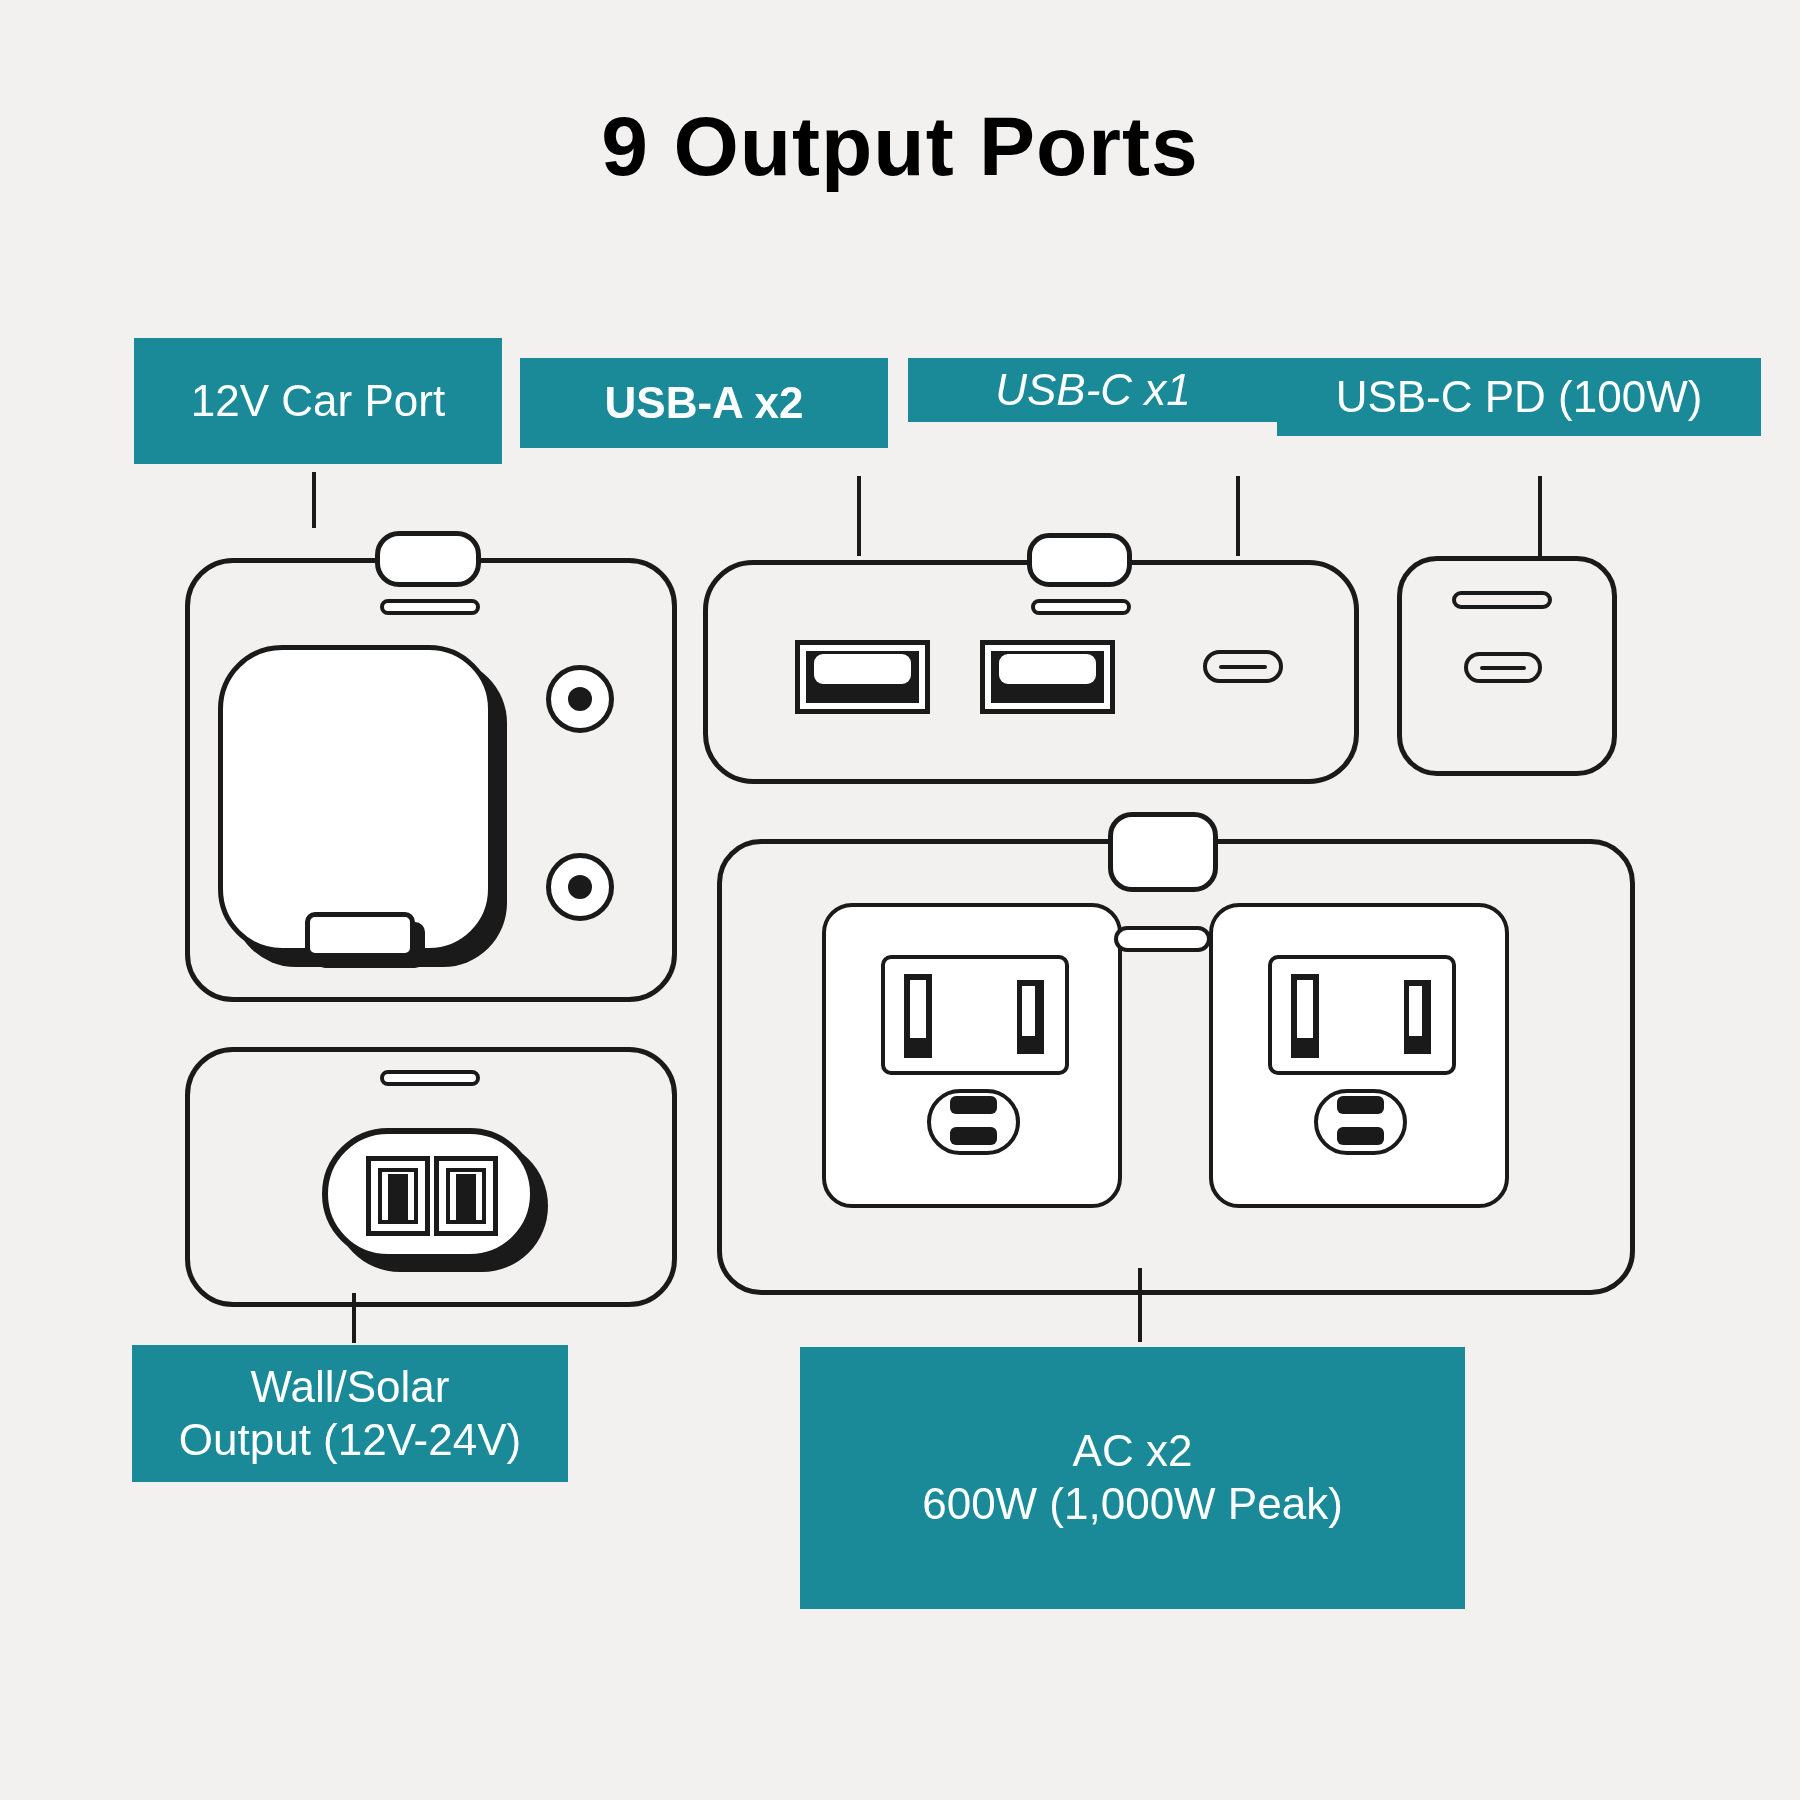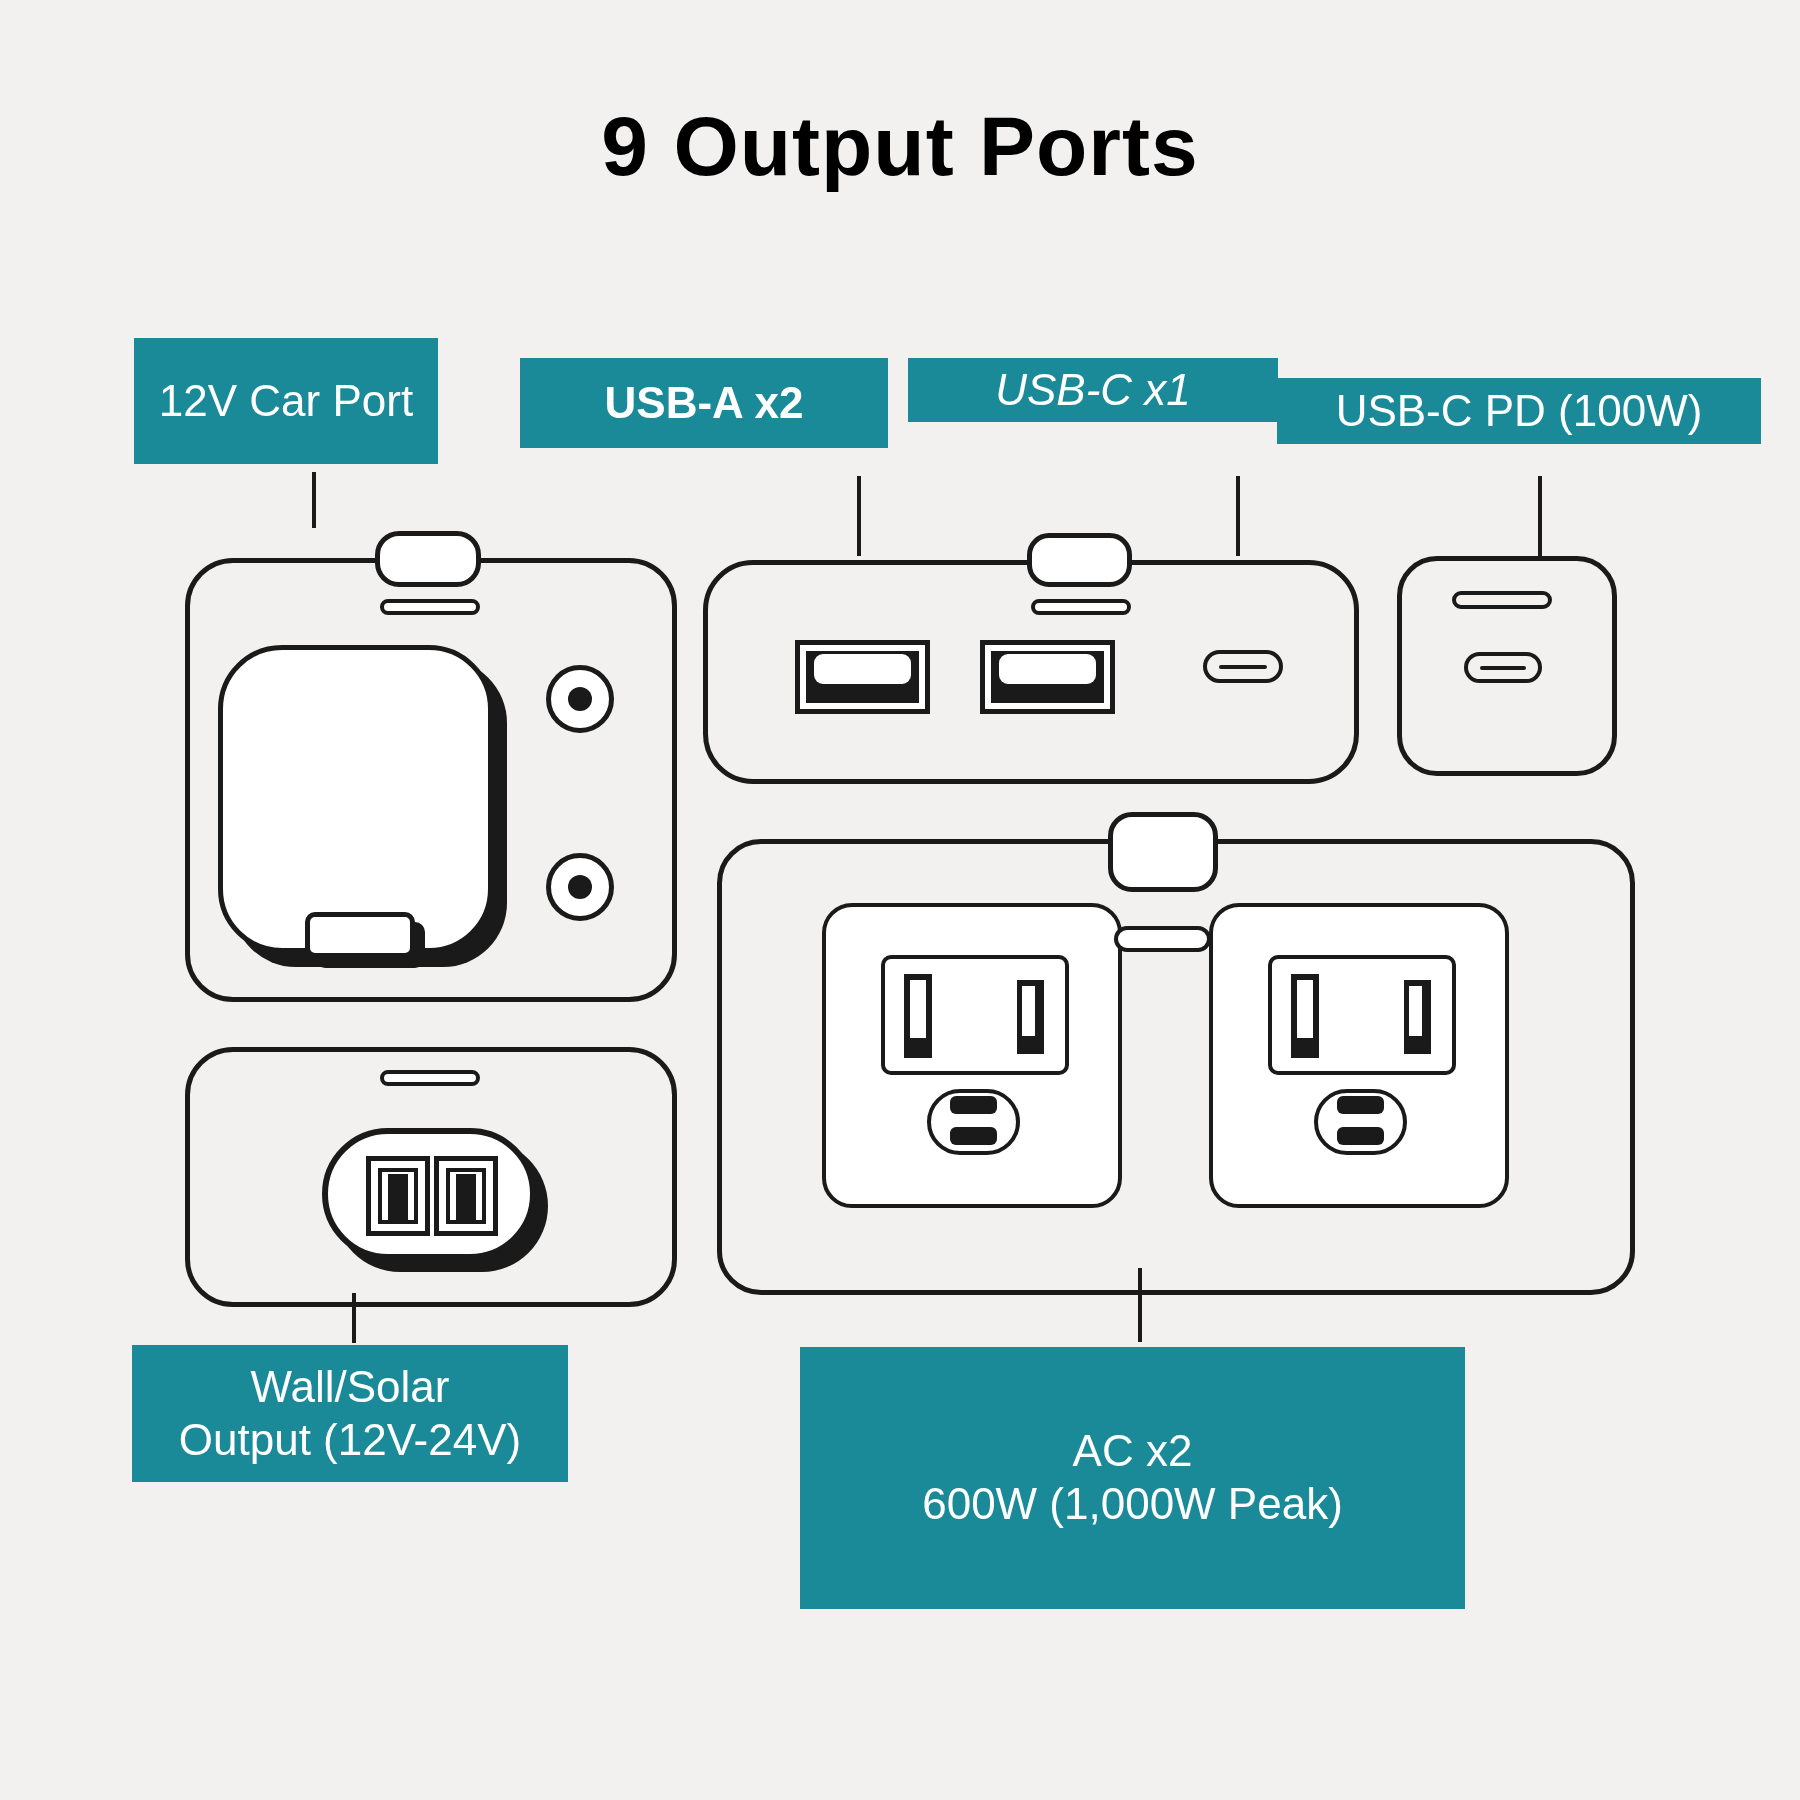--- a/index.html
+++ b/index.html
@@ -79,30 +79,30 @@
   .insq .nest { position:absolute; left:7px; top:7px; right:7px; bottom:7px; border:4px solid #1a1a1a; }
   .insq .bar { position:absolute; left:17px; top:13px; width:20px; height:46px; background:#1a1a1a; }
 </style>
 </head>
 <body>
 
 <div class="stage">
 
   <div class="title">9 Output Ports</div>
 
-  <div class="tag" style="left:134px; top:338px; width:304px; height:126px;">
+  <div class="tag" style="left:134px; top:338px; width:368px; height:126px;">
     <div>12V Car Port</div>
   </div>
   <div class="tag" style="left:520px; top:358px; width:368px; height:90px;font-weight:bold;">
     <div>USB-A x2</div>
   </div>
   <div class="tag" style="left:908px; top:358px; width:370px; height:64px;font-style:italic;">
     <div>USB-C x1</div>
   </div>
-  <div class="tag" style="left:1277px; top:358px; width:484px; height:66px;margin-top:20px;">
+  <div class="tag" style="left:1277px; top:358px; width:484px; height:78px;">
     <div>USB-C PD (100W)</div>
   </div>
 
   <div class="tag" style="left:132px; top:1345px; width:436px; height:137px;">
     <div>Wall/Solar</div>
     <div>Output (12V-24V)</div>
   </div>
   <div class="tag" style="left:800px; top:1347px; width:665px; height:262px;">
     <div>AC x2</div>
     <div>600W (1,000W Peak)</div>

